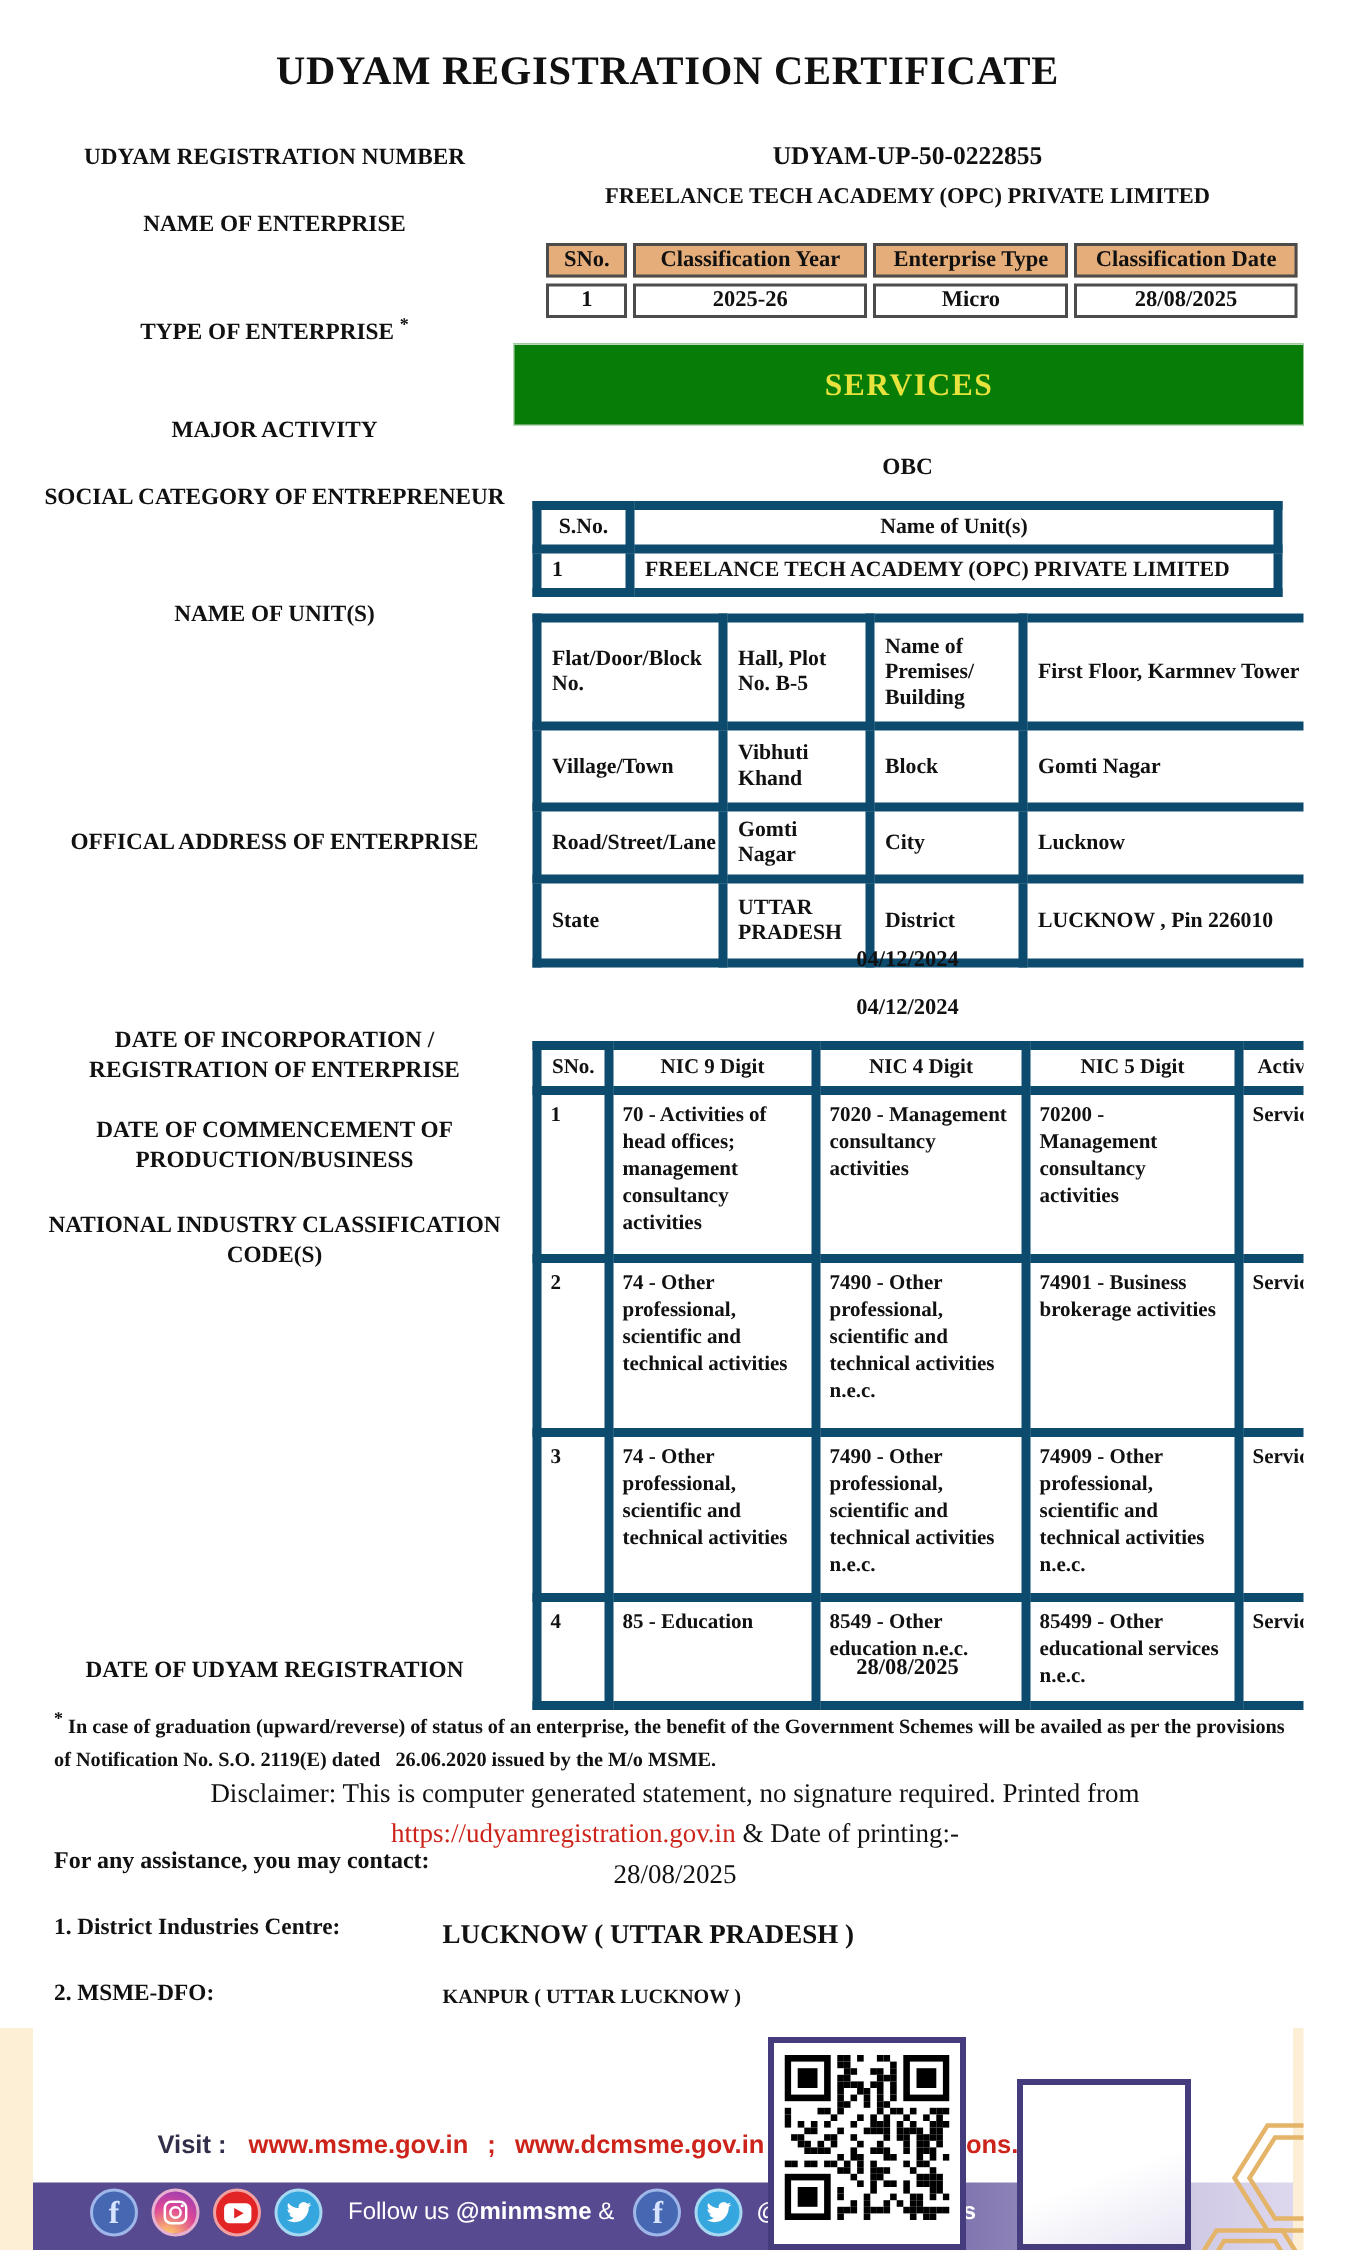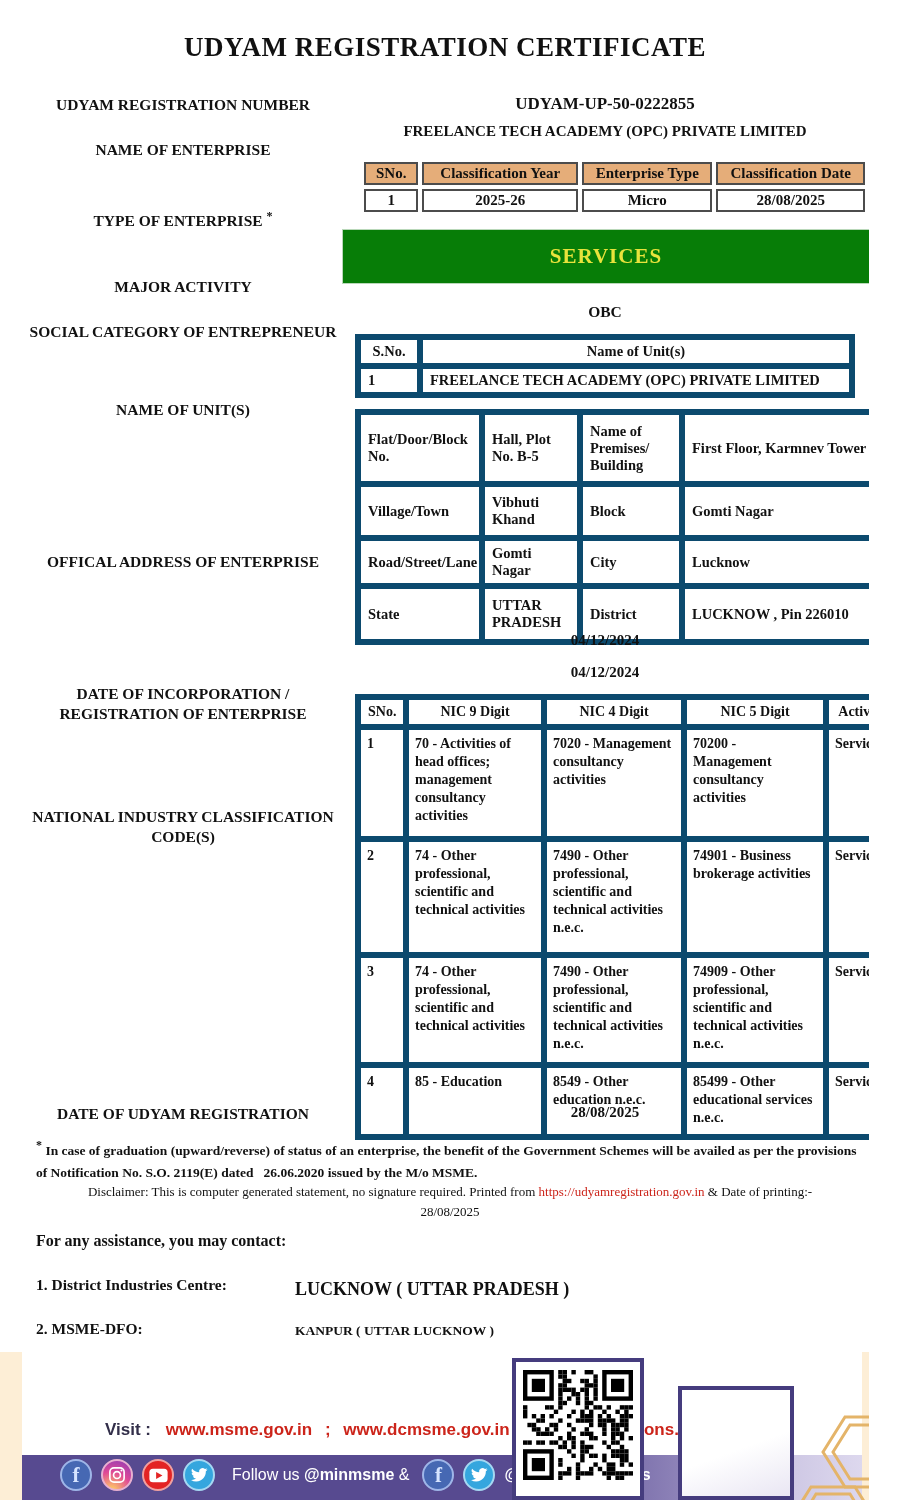--- a/index.html
+++ b/index.html
@@ -32,21 +32,21 @@
 
   .units-tbl{position:absolute;left:355px;top:334px;width:500px;}
   .addr-tbl{position:absolute;left:355px;top:409px;width:500px;}
   .addr-tbl td{padding:4px 7px;vertical-align:middle;}
   .nic-tbl{position:absolute;left:355px;top:694px;width:500px;font-size:14px;line-height:1.28;}
   .nic-tbl td{padding:5px 6px;}
 
   .footnote{position:absolute;left:36px;top:1136px;width:824px;font-weight:bold;
             font-size:13.5px;line-height:1.6;}
   .disclaimer{position:absolute;left:50px;top:1182px;width:800px;text-align:center;
-              font-size:13px;line-height:1.5;}
+              font-size:18px;line-height:1.5;}
   .link-red{color:#cc241a;text-decoration:none;}
 
   .assist-h{position:absolute;left:36px;top:1232px;font-size:16px;font-weight:bold;}
   .assist-lbl1{position:absolute;left:36px;top:1276px;font-size:15.5px;font-weight:bold;}
   .assist-val1{position:absolute;left:295px;top:1279px;font-size:18px;font-weight:bold;}
   .assist-lbl2{position:absolute;left:36px;top:1320px;font-size:15.5px;font-weight:bold;}
   .assist-val2{position:absolute;left:295px;top:1323px;font-size:13.5px;font-weight:bold;}
 
   
   .cream-left{position:absolute;left:0;top:1352px;width:22px;height:148px;background:#fdeed6;}
@@ -85,20 +85,21 @@
   <div class="title">UDYAM REGISTRATION CERTIFICATE</div>
 
   <div class="lbl" style="top:95px">UDYAM REGISTRATION NUMBER</div>
   <div class="lbl" style="top:140px">NAME OF ENTERPRISE</div>
   <div class="lbl" style="top:206px"><span>TYPE OF ENTERPRISE</span> <span class="sup">*</span></div>
   <div class="lbl" style="top:277px">MAJOR ACTIVITY</div>
   <div class="lbl" style="top:322px">SOCIAL CATEGORY OF ENTREPRENEUR</div>
   <div class="lbl" style="top:400px">NAME OF UNIT(S)</div>
   <div class="lbl" style="top:552px">OFFICAL ADDRESS OF ENTERPRISE</div>
   <div class="lbl" style="top:684px">DATE OF INCORPORATION / REGISTRATION OF ENTERPRISE</div>
+  <div class="lbl" style="top:744px">DATE OF COMMENCEMENT OF PRODUCTION/BUSINESS</div>
   <div class="lbl" style="top:807px">NATIONAL INDUSTRY CLASSIFICATION CODE(S)</div>
   <div class="lbl" style="top:1104px">DATE OF UDYAM REGISTRATION</div>
 
   <div class="rtext" style="top:94px;font-size:17px">UDYAM-UP-50-0222855</div>
   <div class="rtext" style="top:123px;font-size:15px">FREELANCE TECH ACADEMY (OPC) PRIVATE LIMITED</div>
 
   <table class="class-tbl">
     <tbody>
         <tr>
       <th>SNo.</th>

